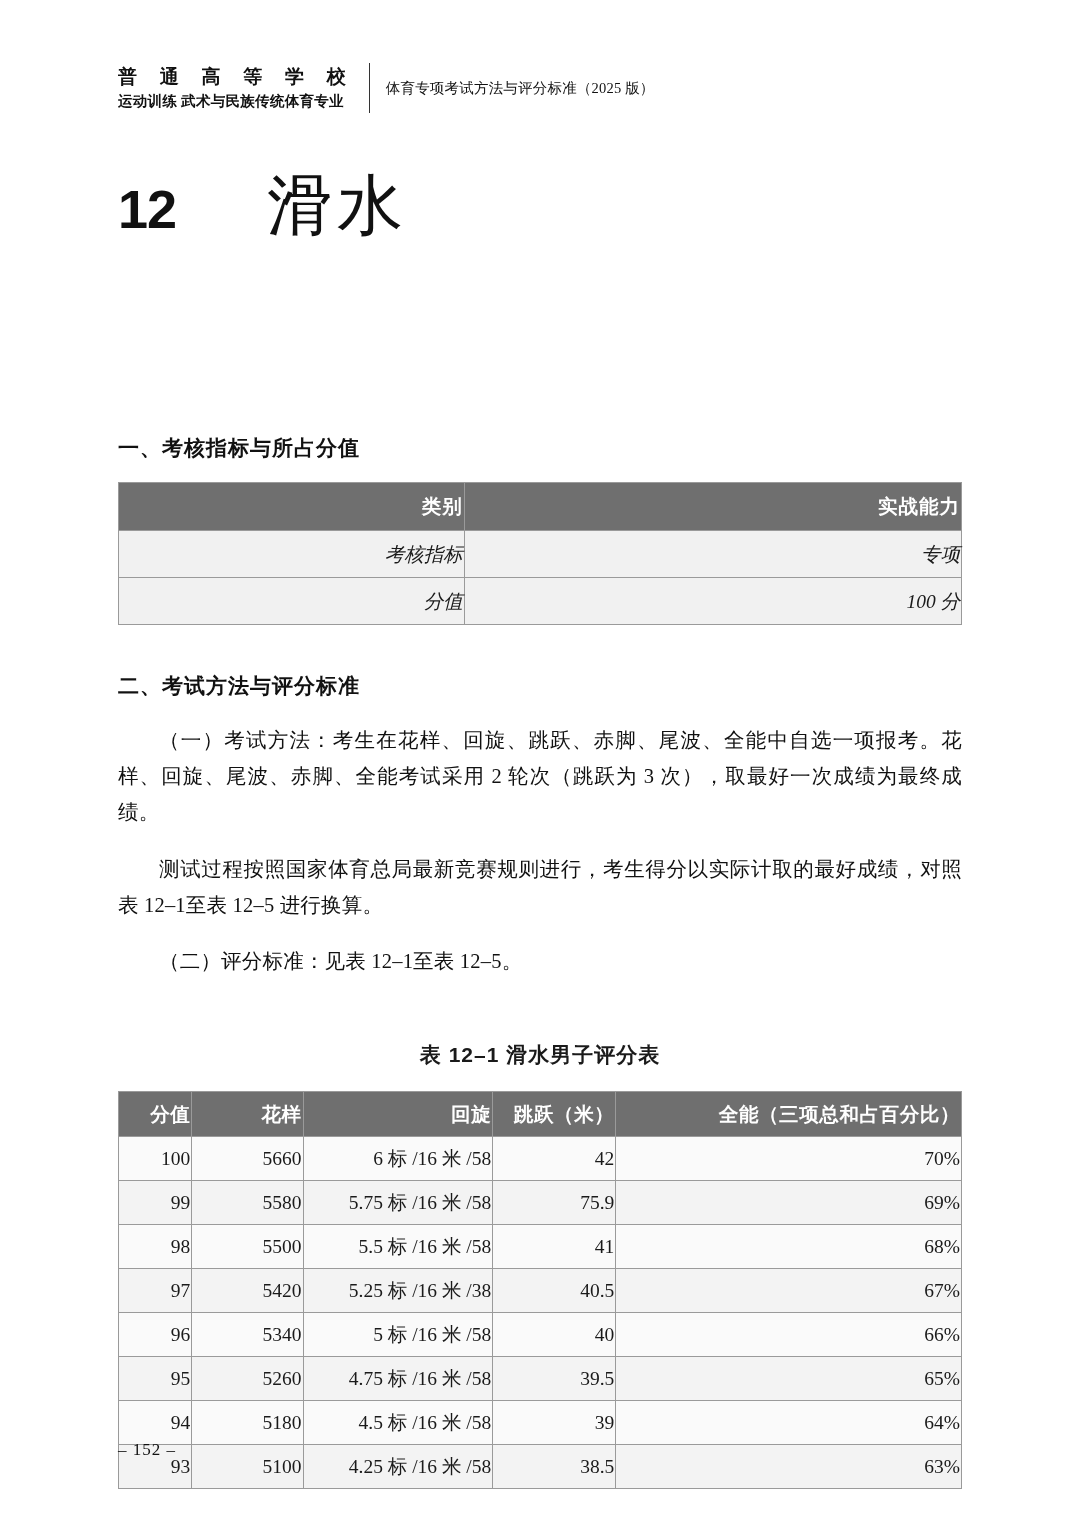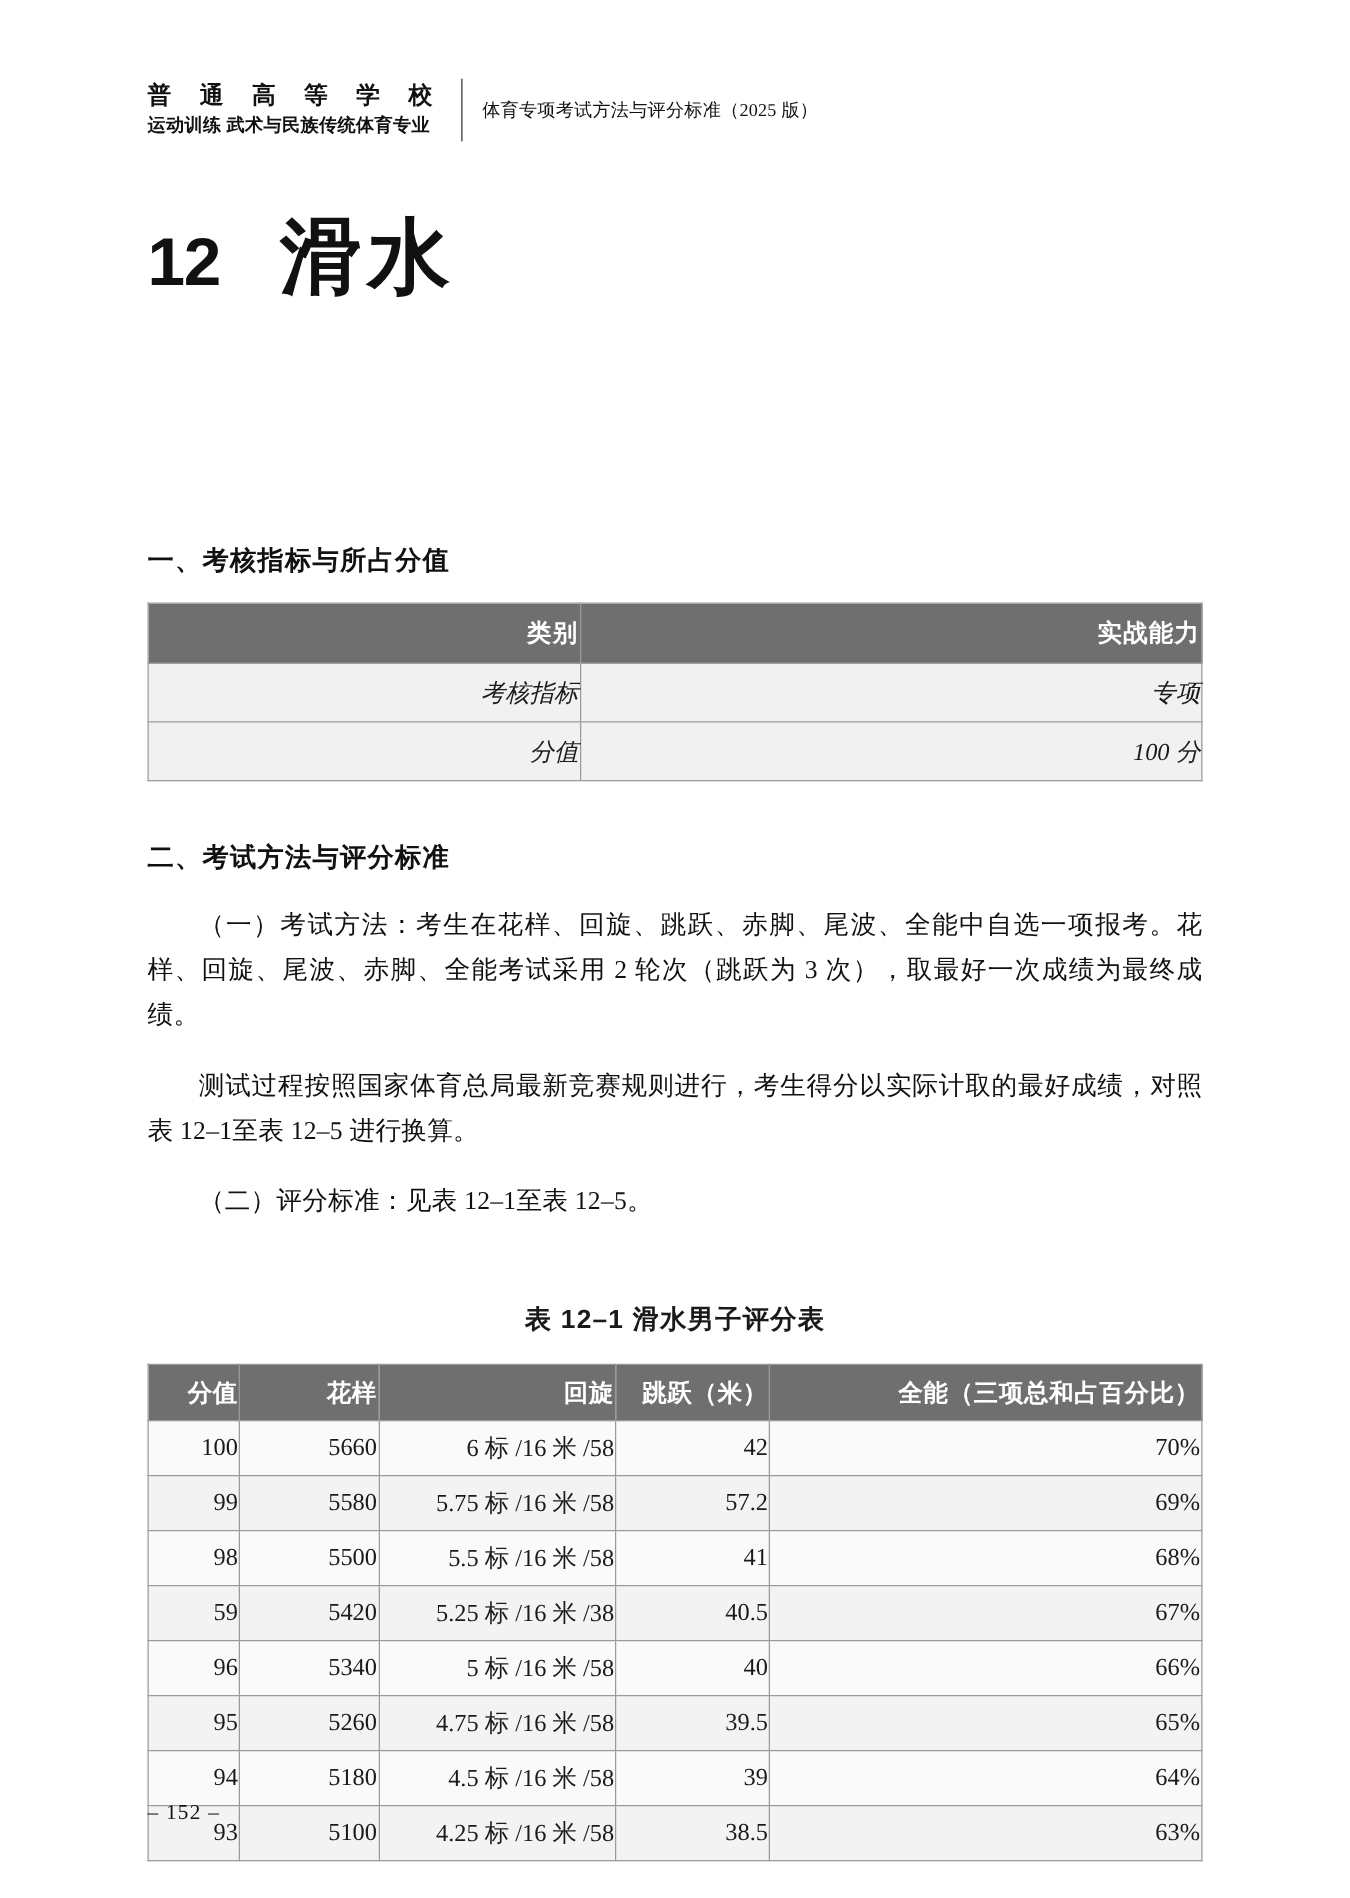--- a/index.html
+++ b/index.html
@@ -70,23 +70,23 @@
   }
   .chapter-num {
     font-size: 54px;
     font-weight: 700;
     letter-spacing: -1px;
     color: #111;
     line-height: 1;
   }
   .chapter-name {
     font-size: 66px;
-    font-weight: 700;
-    color: #111;
-    margin-left: 48px;
+    font-weight: 400;
+    color: #111;
+    margin-left: 91px;
     letter-spacing: 4px;
     line-height: 1;
   }
 
   
   .sect-h {
     font-size: 21px;
     font-weight: 700;
     color: #111;
     font-family: "Liberation Sans", sans-serif;
@@ -244,32 +244,32 @@
         <td>100</td>
         <td>5660</td>
         <td>6 标 /16 米 /58</td>
         <td>42</td>
         <td>70%</td>
       </tr>
       <tr>
         <td>99</td>
         <td>5580</td>
         <td>5.75 标 /16 米 /58</td>
-        <td>57.2</td>
+        <td>75.9</td>
         <td>69%</td>
       </tr>
       <tr>
         <td>98</td>
         <td>5500</td>
         <td>5.5 标 /16 米 /58</td>
         <td>41</td>
         <td>68%</td>
       </tr>
       <tr>
-        <td>59</td>
+        <td>97</td>
         <td>5420</td>
         <td>5.25 标 /16 米 /38</td>
         <td>40.5</td>
         <td>67%</td>
       </tr>
       <tr>
         <td>96</td>
         <td>5340</td>
         <td>5 标 /16 米 /58</td>
         <td>40</td>

